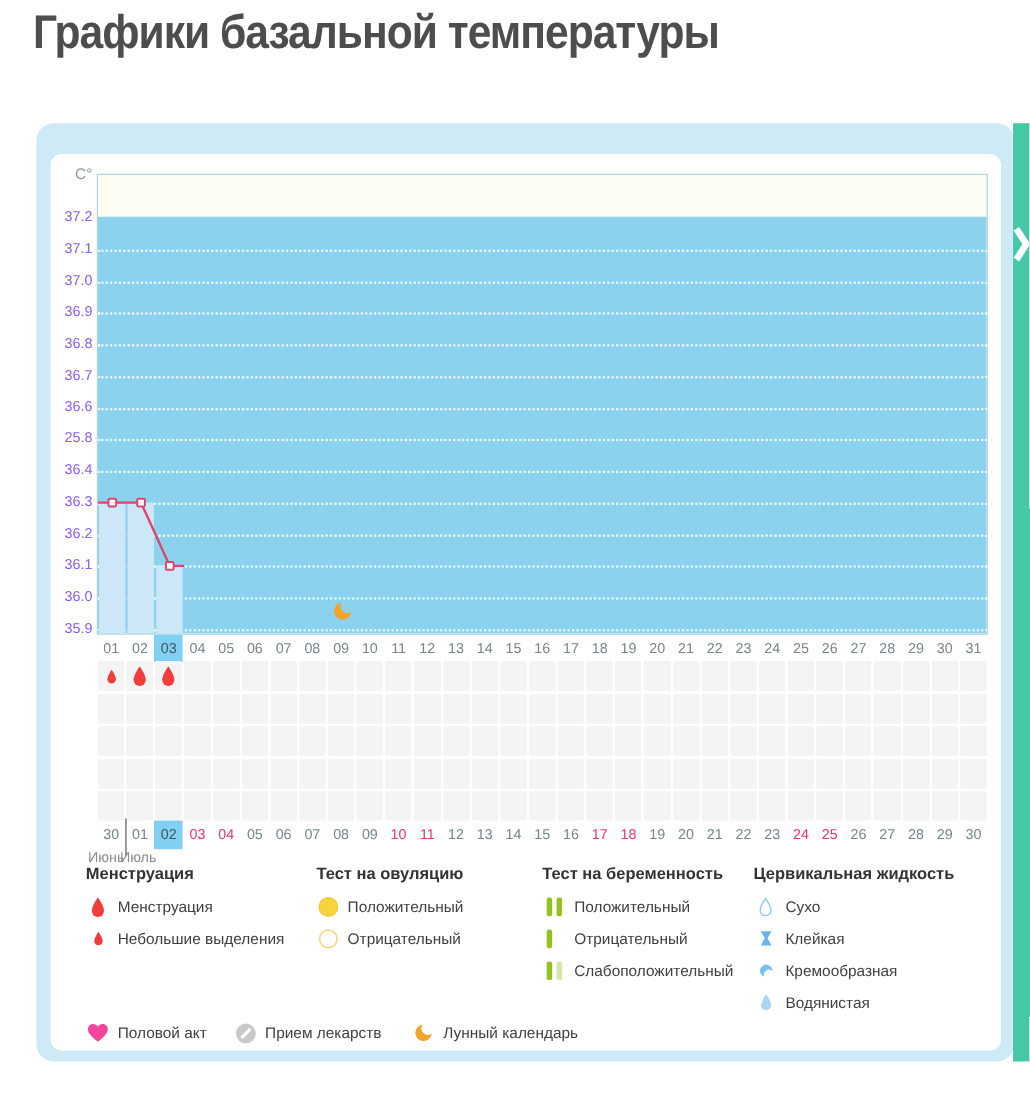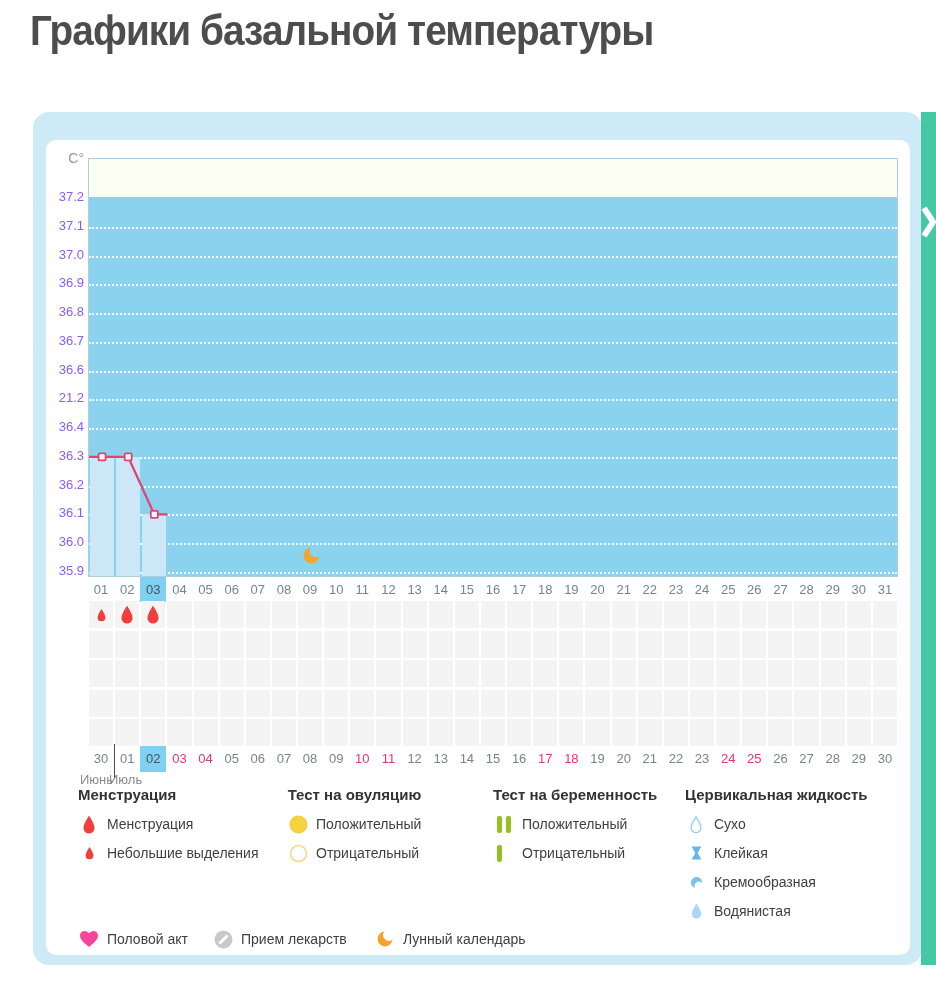--- a/index.html
+++ b/index.html
@@ -59,21 +59,21 @@
 <div class="card">
   <div class="yunit">C°</div>
   <div id="yaxis">
       <div class="ytick" style="top: 49px;">37.2</div>
       <div class="ytick" style="top: 77.7692px;">37.1</div>
       <div class="ytick" style="top: 106.538px;">37.0</div>
       <div class="ytick" style="top: 135.308px;">36.9</div>
       <div class="ytick" style="top: 164.077px;">36.8</div>
       <div class="ytick" style="top: 192.846px;">36.7</div>
       <div class="ytick" style="top: 221.615px;">36.6</div>
-      <div class="ytick" style="top: 250.385px;">21.2</div>
+      <div class="ytick" style="top: 250.385px;">25.8</div>
       <div class="ytick" style="top: 279.154px;">36.4</div>
       <div class="ytick" style="top: 307.923px;">36.3</div>
       <div class="ytick" style="top: 336.692px;">36.2</div>
       <div class="ytick" style="top: 365.462px;">36.1</div>
       <div class="ytick" style="top: 394.231px;">36.0</div>
       <div class="ytick" style="top: 423px;">35.9</div>
     </div>
   <div class="plot" id="plot">
     <div class="bluefill"></div>
   <div class="dot" style="top: 67.7692px;"></div>
@@ -393,20 +393,29 @@
             <span>Положительный</span>
           </div>
           <div class="litem">
             <span class="licon">
               <svg width="16" height="19" viewBox="0 0 16 19">
                 <rect x="1" y="1" width="5" height="17" rx="2" fill="#94c11f"></rect>
               </svg>
             </span>
             <span>Отрицательный</span>
           </div>
+          <div class="litem">
+            <span class="licon">
+              <svg width="16" height="19" viewBox="0 0 16 19">
+                <rect x="1" y="1" width="5" height="17" rx="2" fill="#94c11f"></rect>
+                <rect x="10" y="1" width="5" height="17" rx="2" fill="#d6e6ac"></rect>
+              </svg>
+            </span>
+            <span>Слабоположительный</span>
+          </div>
         </div>
       </div>
       <div class="lcol" style="left: 639px;">
         <div class="lhead">Цервикальная жидкость</div>
         <div class="llist">
           <div class="litem">
             <span class="licon">
               <svg width="14" height="17" viewBox="0 0 20 24">
                 <path d="M10 1 C10 1 3 11 3 16.5 a7 7 0 0 0 14 0 C17 11 10 1 10 1 Z" fill="none" stroke="#90caf0" stroke-width="1.8"></path>
               </svg>

